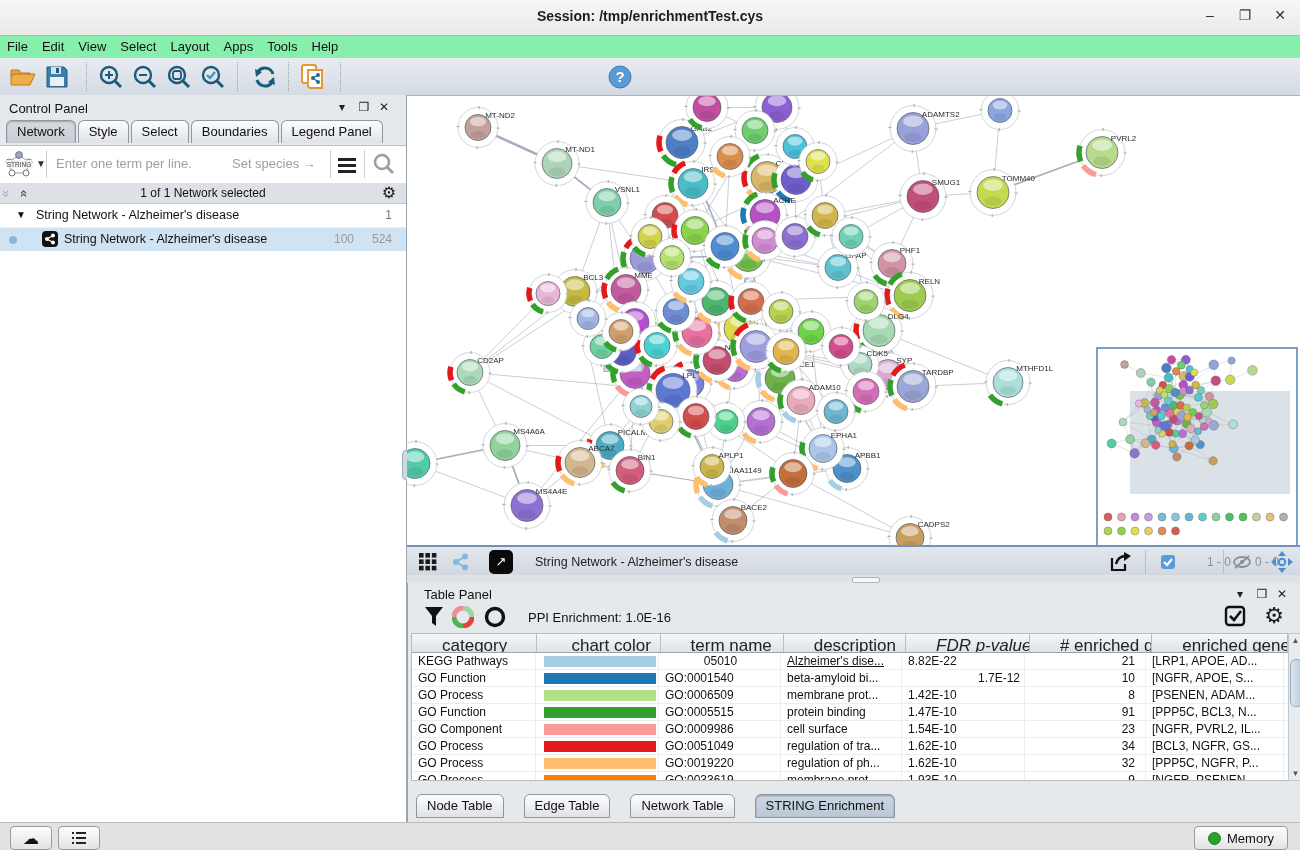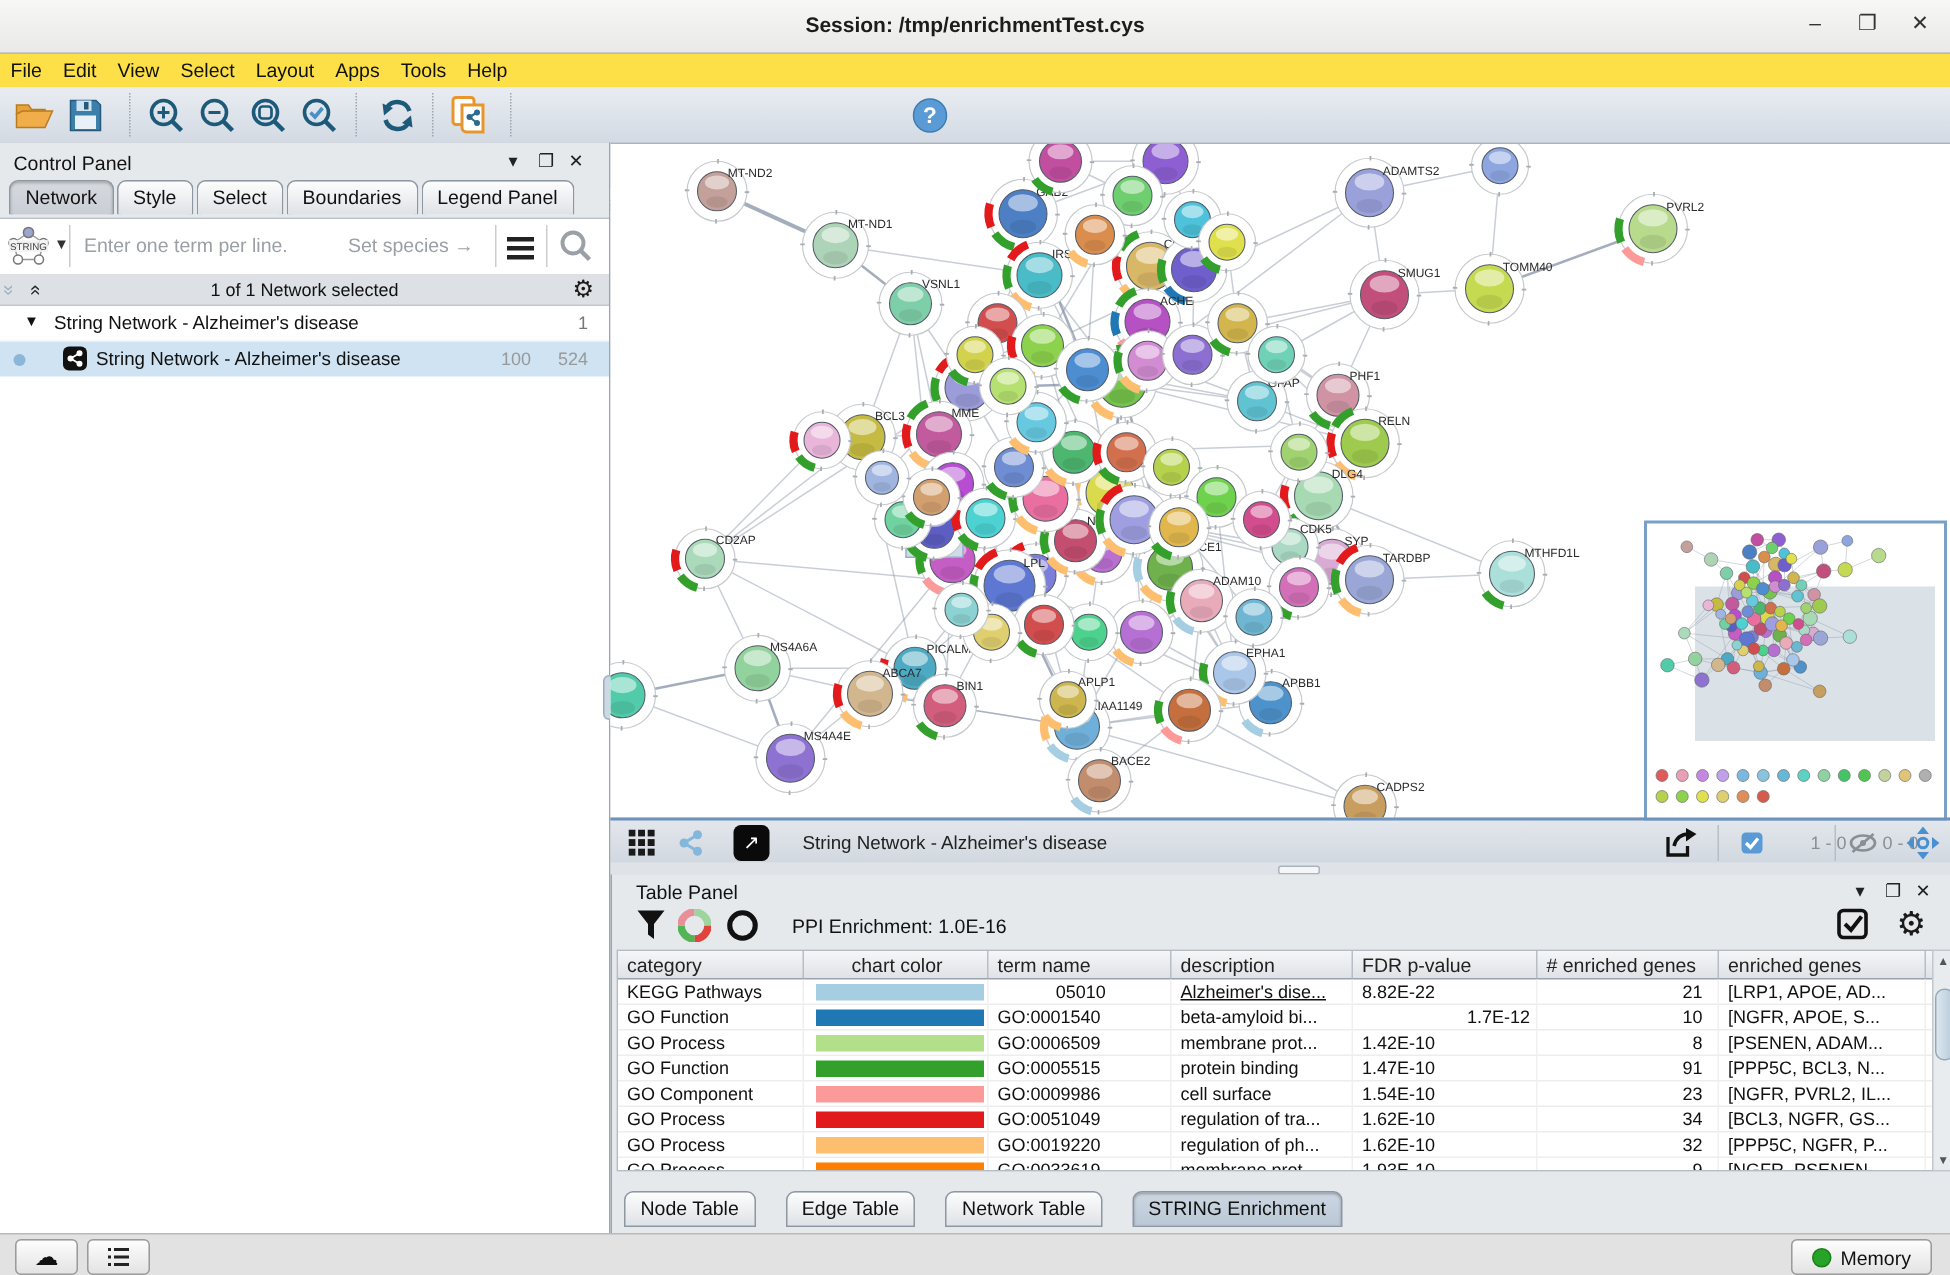--- a/index.html
+++ b/index.html
@@ -4,21 +4,21 @@
 <style>
   html,body{margin:0;padding:0;width:1300px;height:850px;overflow:hidden;
     font-family:"Liberation Sans","DejaVu Sans",sans-serif;background:#d4d9e0;
     -webkit-font-smoothing:antialiased;}
   
   #titlebar{position:absolute;left:0;top:0;width:1300px;height:35px;
     background:linear-gradient(#f7f7f5,#e9e9e7);border-bottom:1px solid #b6b6b6;}
   #title{position:absolute;left:0;right:0;top:8px;text-align:center;font-size:14px;font-weight:bold;color:#1c1c1c;}
   .winctl{position:absolute;top:7px;width:30px;height:20px;text-align:center;font-size:14px;color:#333;cursor:default;}
   
-  #menubar{position:absolute;left:0;top:36px;width:1300px;height:22px;background:#fde047;border-bottom:1px solid #cfcfcf;}
+  #menubar{position:absolute;left:0;top:36px;width:1300px;height:22px;background:#86efac;border-bottom:1px solid #cfcfcf;}
   .menu-item{display:inline-block;padding:3px 7px;font-size:13px;color:#111;}
   
   #toolbar{position:absolute;left:0;top:58px;width:1300px;height:37px;
     background:linear-gradient(#e9edf2,#d3dae3);border-bottom:1px solid #a9b2bd;}
   .tbtn{position:absolute;top:4px;width:30px;height:29px;display:flex;align-items:center;justify-content:center;}
   .tsep{position:absolute;top:4px;width:1px;height:29px;border-left:1px dotted #9aa3ae;}
   #search-input{position:absolute;left:362px;top:66px;width:228px;height:20px;border:1px solid #8d949c;
     font-size:13px;padding:0 6px;color:#333;background:#fff;}
   #search-input::placeholder{color:#555;}
   
@@ -73,21 +73,21 @@
   
   #hsplit{position:absolute;left:407px;top:575px;width:893px;height:8px;background:#dfe3e8;}
   #hsplit-pill{position:absolute;left:445px;top:2px;width:26px;height:4px;background:#f4f6f8;border:1px solid #aab4bf;border-radius:2px;}
   
   #table-panel{position:absolute;left:407px;top:583px;width:893px;height:239px;background:#e6e9ec;border-left:1px solid #9aa5b0;box-sizing:border-box;}
   #tp-title{position:absolute;left:16px;top:4px;font-size:13px;color:#111;}
   #tp-iconrow{position:absolute;left:0;top:20px;width:100%;height:30px;}
   #ppi-label{position:absolute;left:120px;top:7px;font-size:13px;color:#111;}
   #tbl{position:absolute;left:3px;top:50px;width:876px;height:146px;overflow:hidden;background:#fff;border:1px solid #b6bcc3;}
   .thead{display:flex;height:18px;background:linear-gradient(#f5f6f8,#dfe2e6);border-bottom:1px solid #9aa3ae;}
-  .th{box-sizing:border-box;font-size:13px;color:#222;padding:2px 4px 0 6px;border-right:1px solid #b8bec5;overflow:hidden;white-space:nowrap;}
+  .th{box-sizing:border-box;font-size:17px;color:#222;padding:2px 4px 0 6px;border-right:1px solid #b8bec5;overflow:hidden;white-space:nowrap;margin-left:24px;}
   .trow{display:flex;height:16px;border-bottom:1px solid #ededed;}
   .td{box-sizing:border-box;font-size:12px;color:#111;padding:1px 4px 0 6px;border-right:1px solid #f0f0f0;overflow:hidden;white-space:nowrap;}
   .td.num{text-align:right;padding-right:10px;}
   .swatch{height:11px;margin:2px 10px 0 2px;width:100%;}
   #tbl-scroll{position:absolute;left:880px;top:50px;width:15px;height:146px;background:#e9ecef;border:1px solid #c2c7cd;}
   .scr-arrow{position:absolute;left:1px;width:11px;text-align:center;font-size:8px;color:#555;}
   #scr-thumb{position:absolute;left:1px;top:25px;width:11px;height:46px;background:linear-gradient(90deg,#dce6ee,#b7cbdb);border:1px solid #93a9bb;border-radius:6px;}
   #tbl-tabs{position:absolute;left:8px;bottom:4px;height:24px;white-space:nowrap;}
   .btab{display:inline-block;margin-right:20px;padding:3px 10px 4px;font-size:13px;color:#111;
     border:1px solid #8d97a2;border-radius:6px 6px 0 0;background:linear-gradient(#fdfdfd,#dfe2e6);}
@@ -1668,21 +1668,21 @@
         </svg>
     </div>
     <div style="position:absolute;right:16px;top:0px;font-size:22px;color:#1a1a1a">⚙</div>
   </div>
   <div id="tbl">
       <div class="thead">
         <div class="th" style="width: 124px;">category</div>
         <div class="th" style="width: 123px; text-align: center;">chart color</div>
         <div class="th" style="width: 122px;">term name</div>
         <div class="th" style="width: 121px;">description</div>
-        <div class="th" style="width: 123px;">FDR p-value</div>
+        <div class="th" style="width: 123px; font-style: italic;">FDR p-value</div>
         <div class="th" style="width: 121px;"># enriched genes</div>
         <div class="th" style="width: 138px;">enriched genes</div>
       </div>
       <div class="trow">
         <div class="td" style="width: 124px;">KEGG Pathways</div>
         <div class="td" style="width: 123px;">
           <div class="swatch" style="background: rgb(166, 206, 227);"></div>
         </div>
         <div class="td" style="width: 122px; text-align: center;">05010</div>
         <div class="td" style="width: 121px; text-decoration: underline;">Alzheimer's dise...</div>

